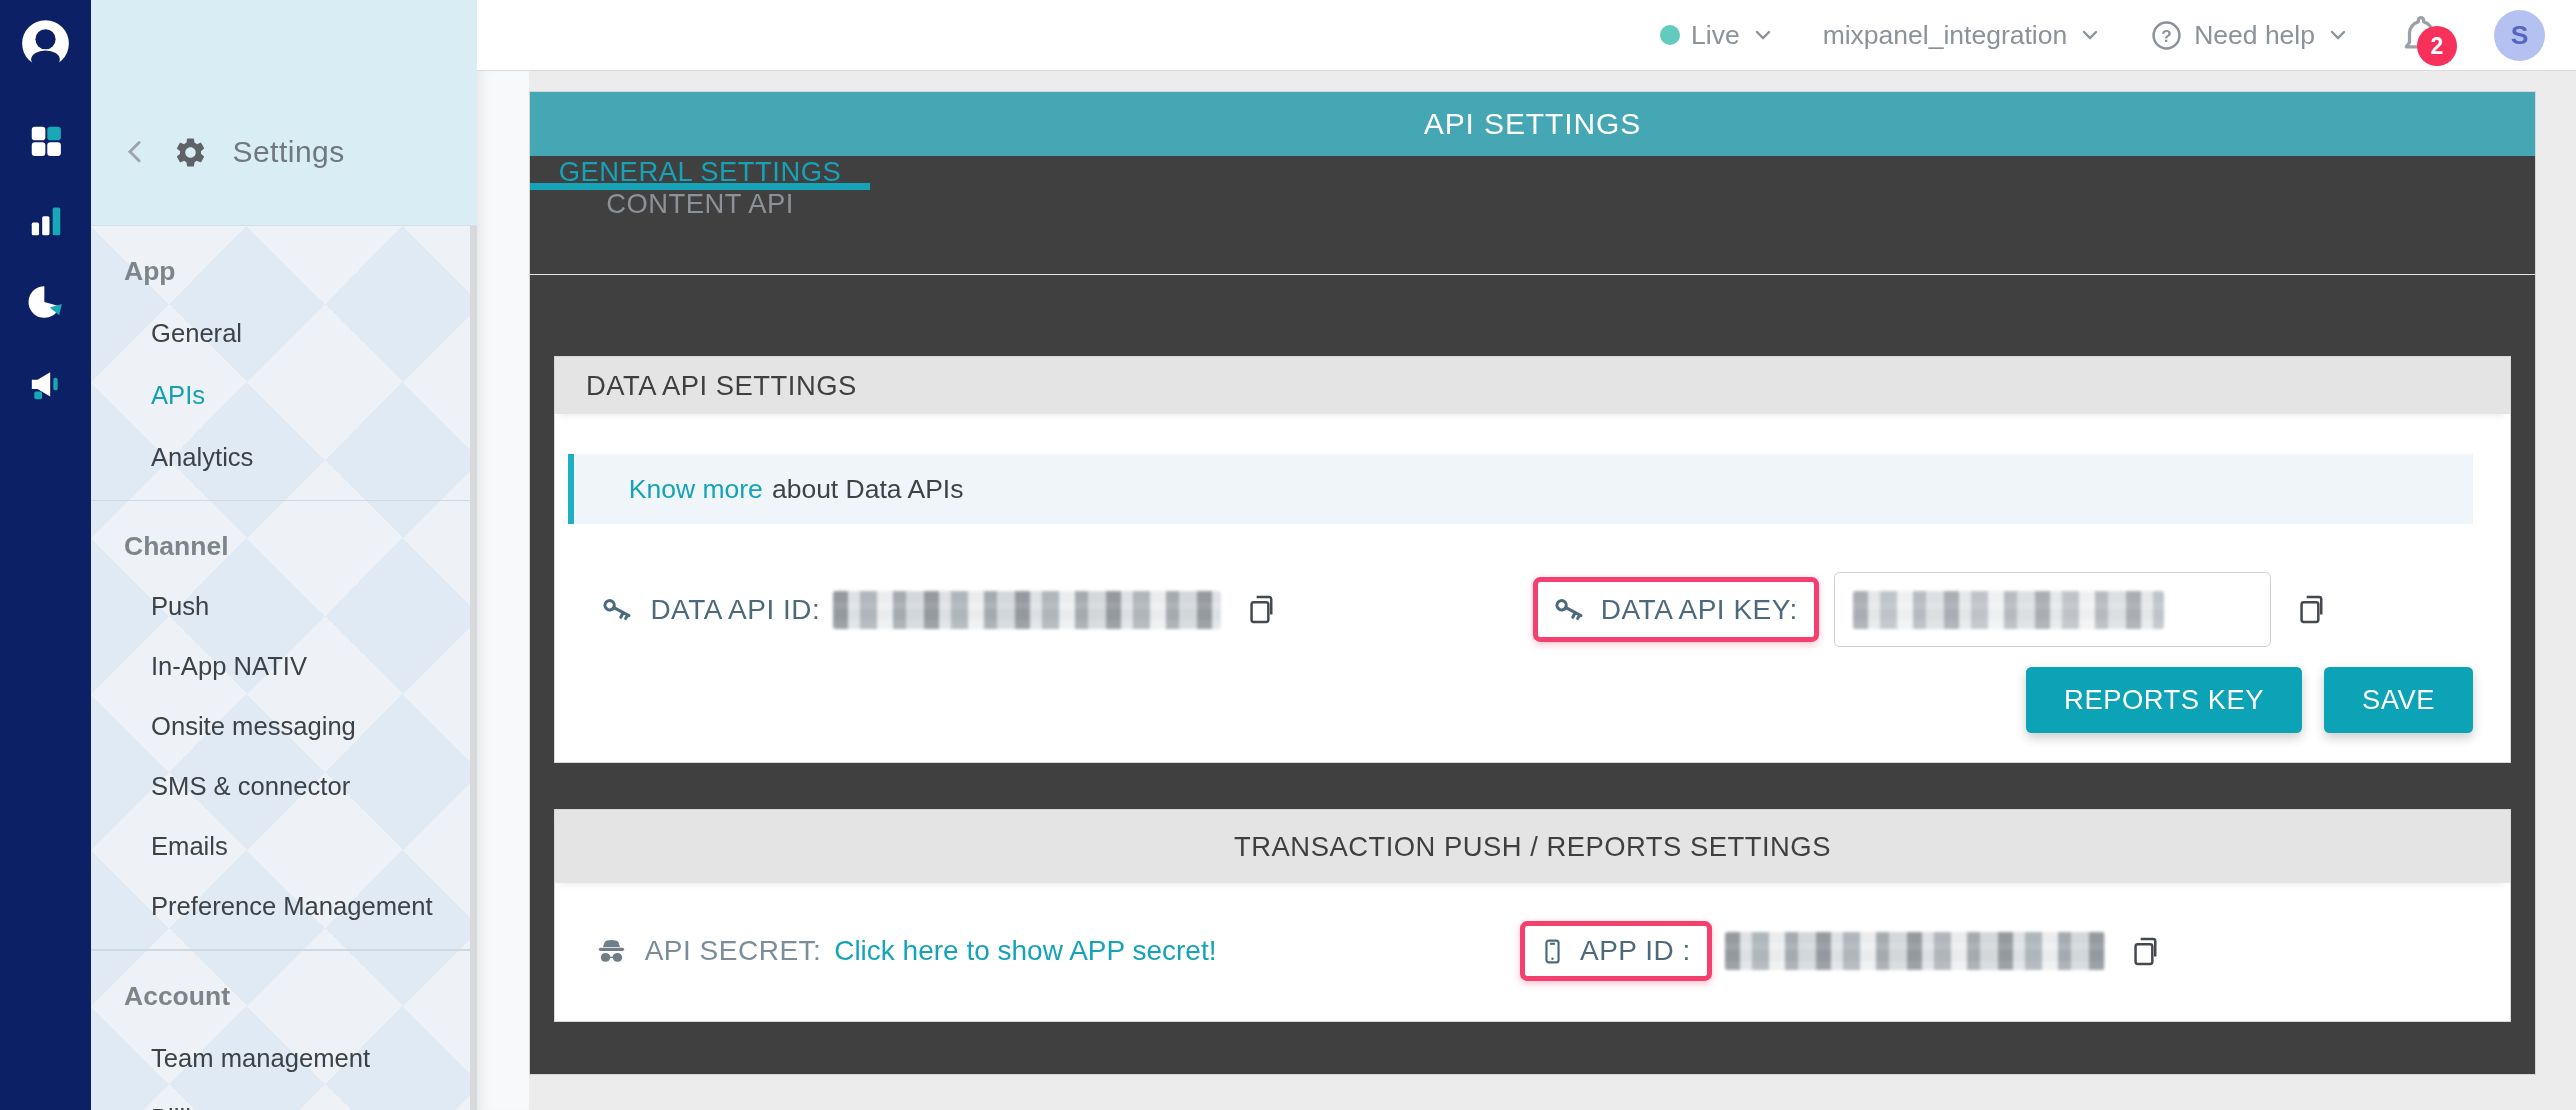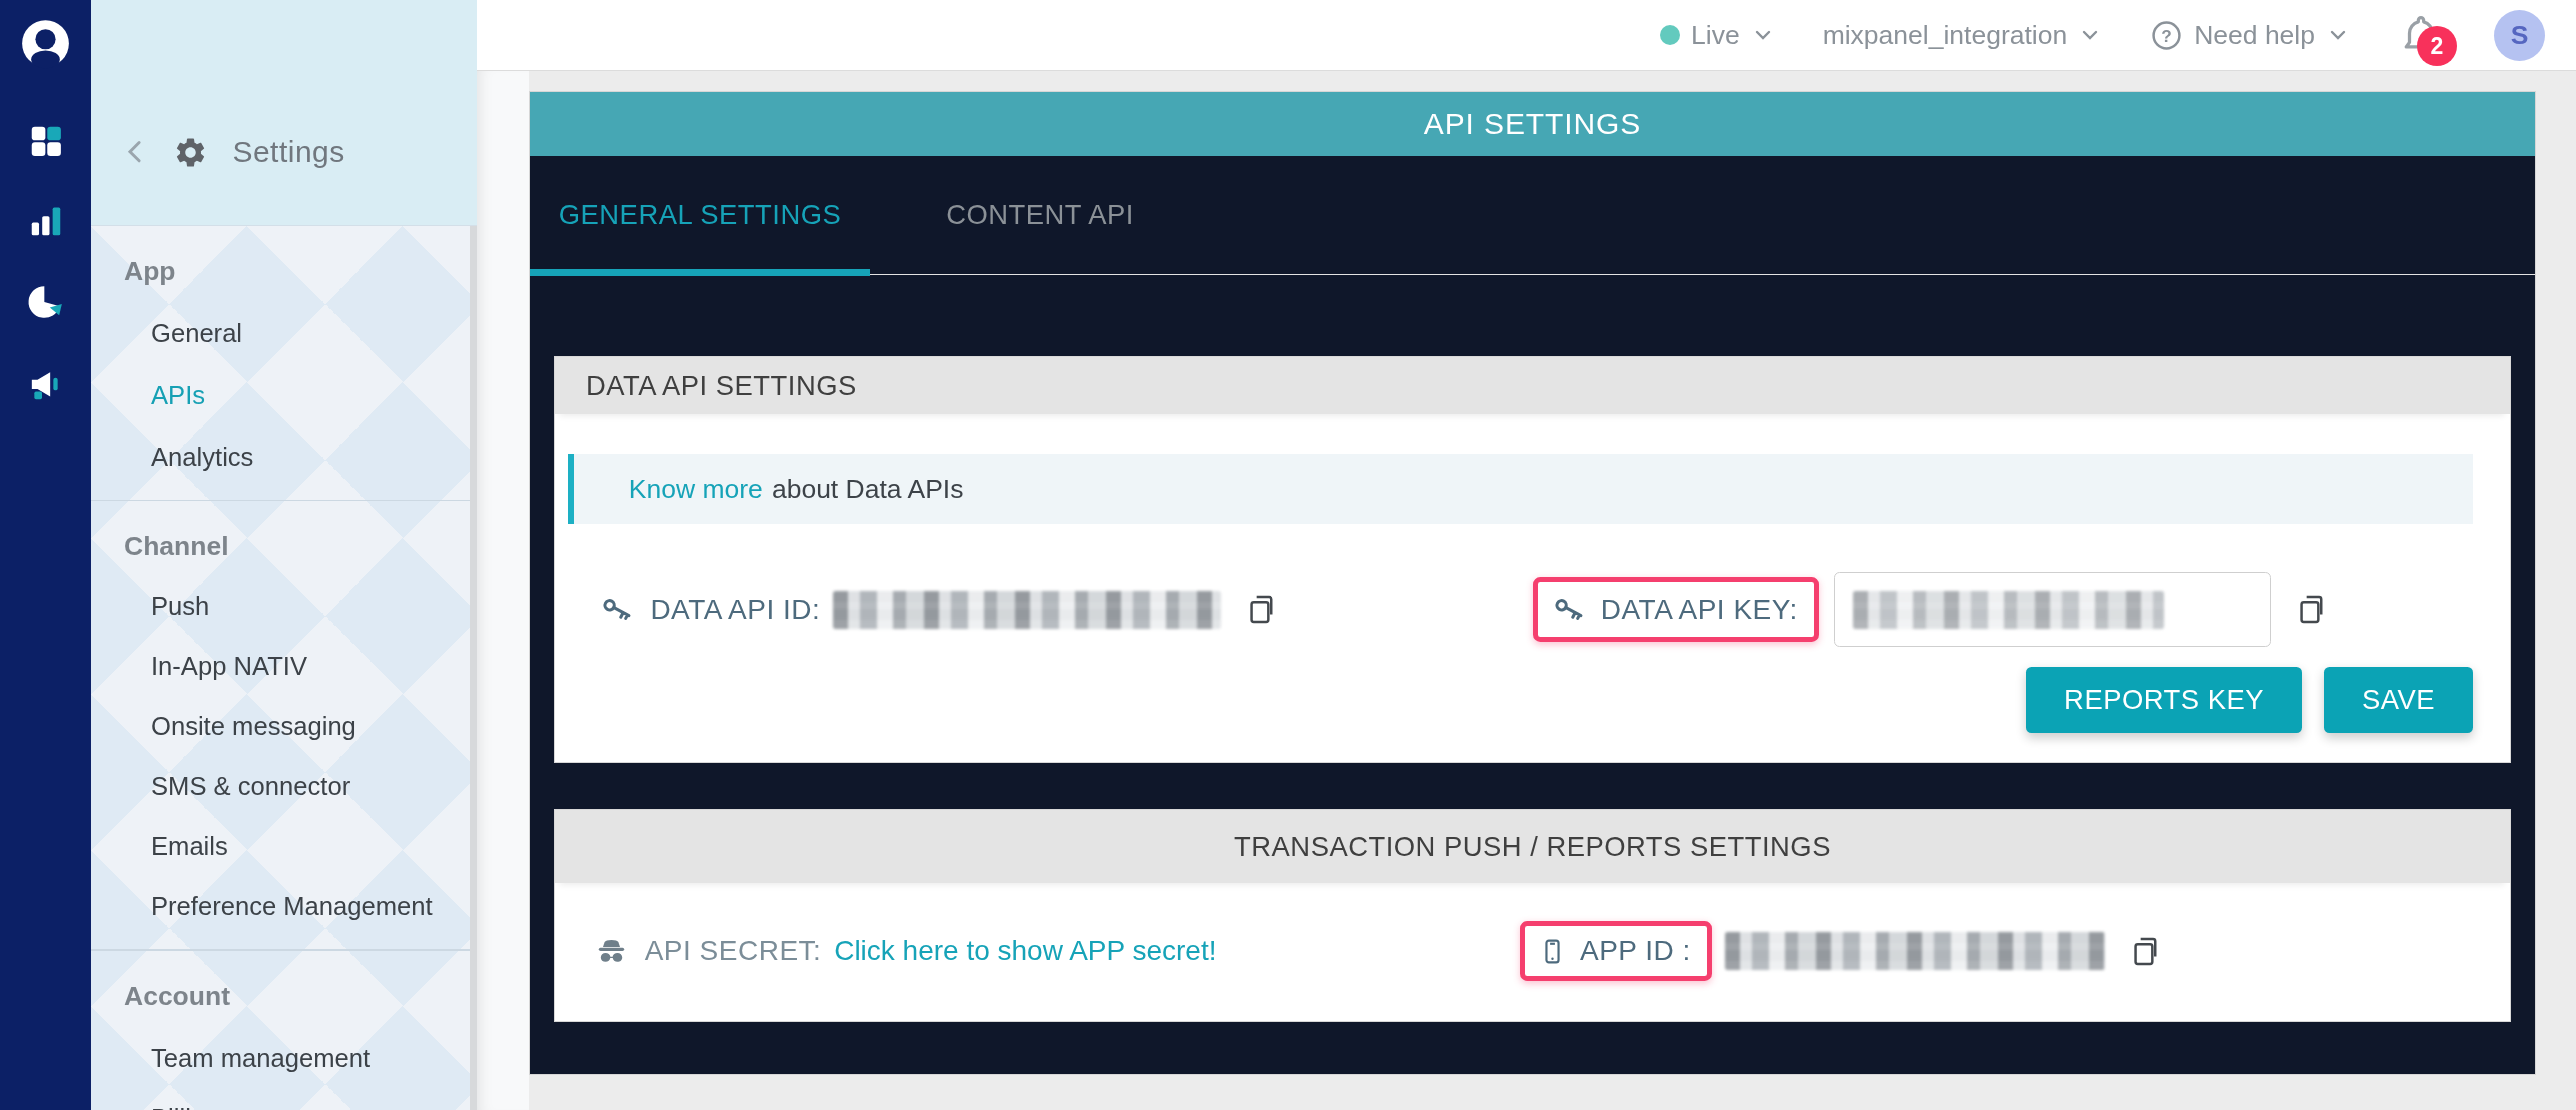--- a/index.html
+++ b/index.html
@@ -36,24 +36,24 @@
   .badge { position:absolute; right:-11px; bottom:-5.5px; width:40px; height:40px; border-radius:50%; background:#f8315b; color:#fff;
     font-size:23px; font-weight:bold; display:flex; align-items:center; justify-content:center; }
   .avatar { width:51px; height:51px; border-radius:50%; background:#b5c2f1; color:#5566c0; font-weight:bold; font-size:26.5px;
     display:flex; align-items:center; justify-content:center; }
 
   
   .gap-strip { position:absolute; left:477px; top:71px; width:52px; height:calc(100% - 71px); background:#f8f9fa;
     box-shadow:inset 12.8px 0 14.6px -11px rgba(0,0,0,.10); }
 
   
-  .card { position:absolute; left:529px; top:91px; width:2007px; height:984px; background:#0f172a; border:1.8px solid #d6d6d6; }
+  .card { position:absolute; left:529px; top:91px; width:2007px; height:984px; background:#404040; border:1.8px solid #d6d6d6; }
   .card-banner { height:64px; background:#46a7b4; color:#fff; font-size:30px; letter-spacing:0.9px;
     display:flex; align-items:center; justify-content:center; }
-  .tabs { height:119px; border-bottom:1.8px solid #e3e3e3; display:flex; }
+  .tabs { height:119px; border-bottom:1.8px solid #e3e3e3; display:flex;flex-direction:column; }
   .tab { width:340px; display:flex; align-items:center; justify-content:center; font-size:27.4px; letter-spacing:0.5px; color:#8b9197; position:relative; cursor:pointer; }
   .tab.active { color:#16a3b8; }
   .tab.active::after { content:""; position:absolute; left:0; right:0; bottom:-1.8px; height:6.4px; background:#16a3b8; }
 
   .card-body { padding:81px 24px 0 24px; }
   .section { border:1.8px solid #d8d8d8; background:#fff; }
   .section-head { height:57px; background:#e4e4e4; display:flex; align-items:center; padding:0 31px; font-size:27.4px; color:#3f3f3f;
     letter-spacing:0.5px; box-shadow:0 6.4px 6.4px -4.6px rgba(0,0,0,.08); }
   .section-head.center { justify-content:center; height:73px; }
   .s1-body { padding:40px 37px 29px 12.8px; }

